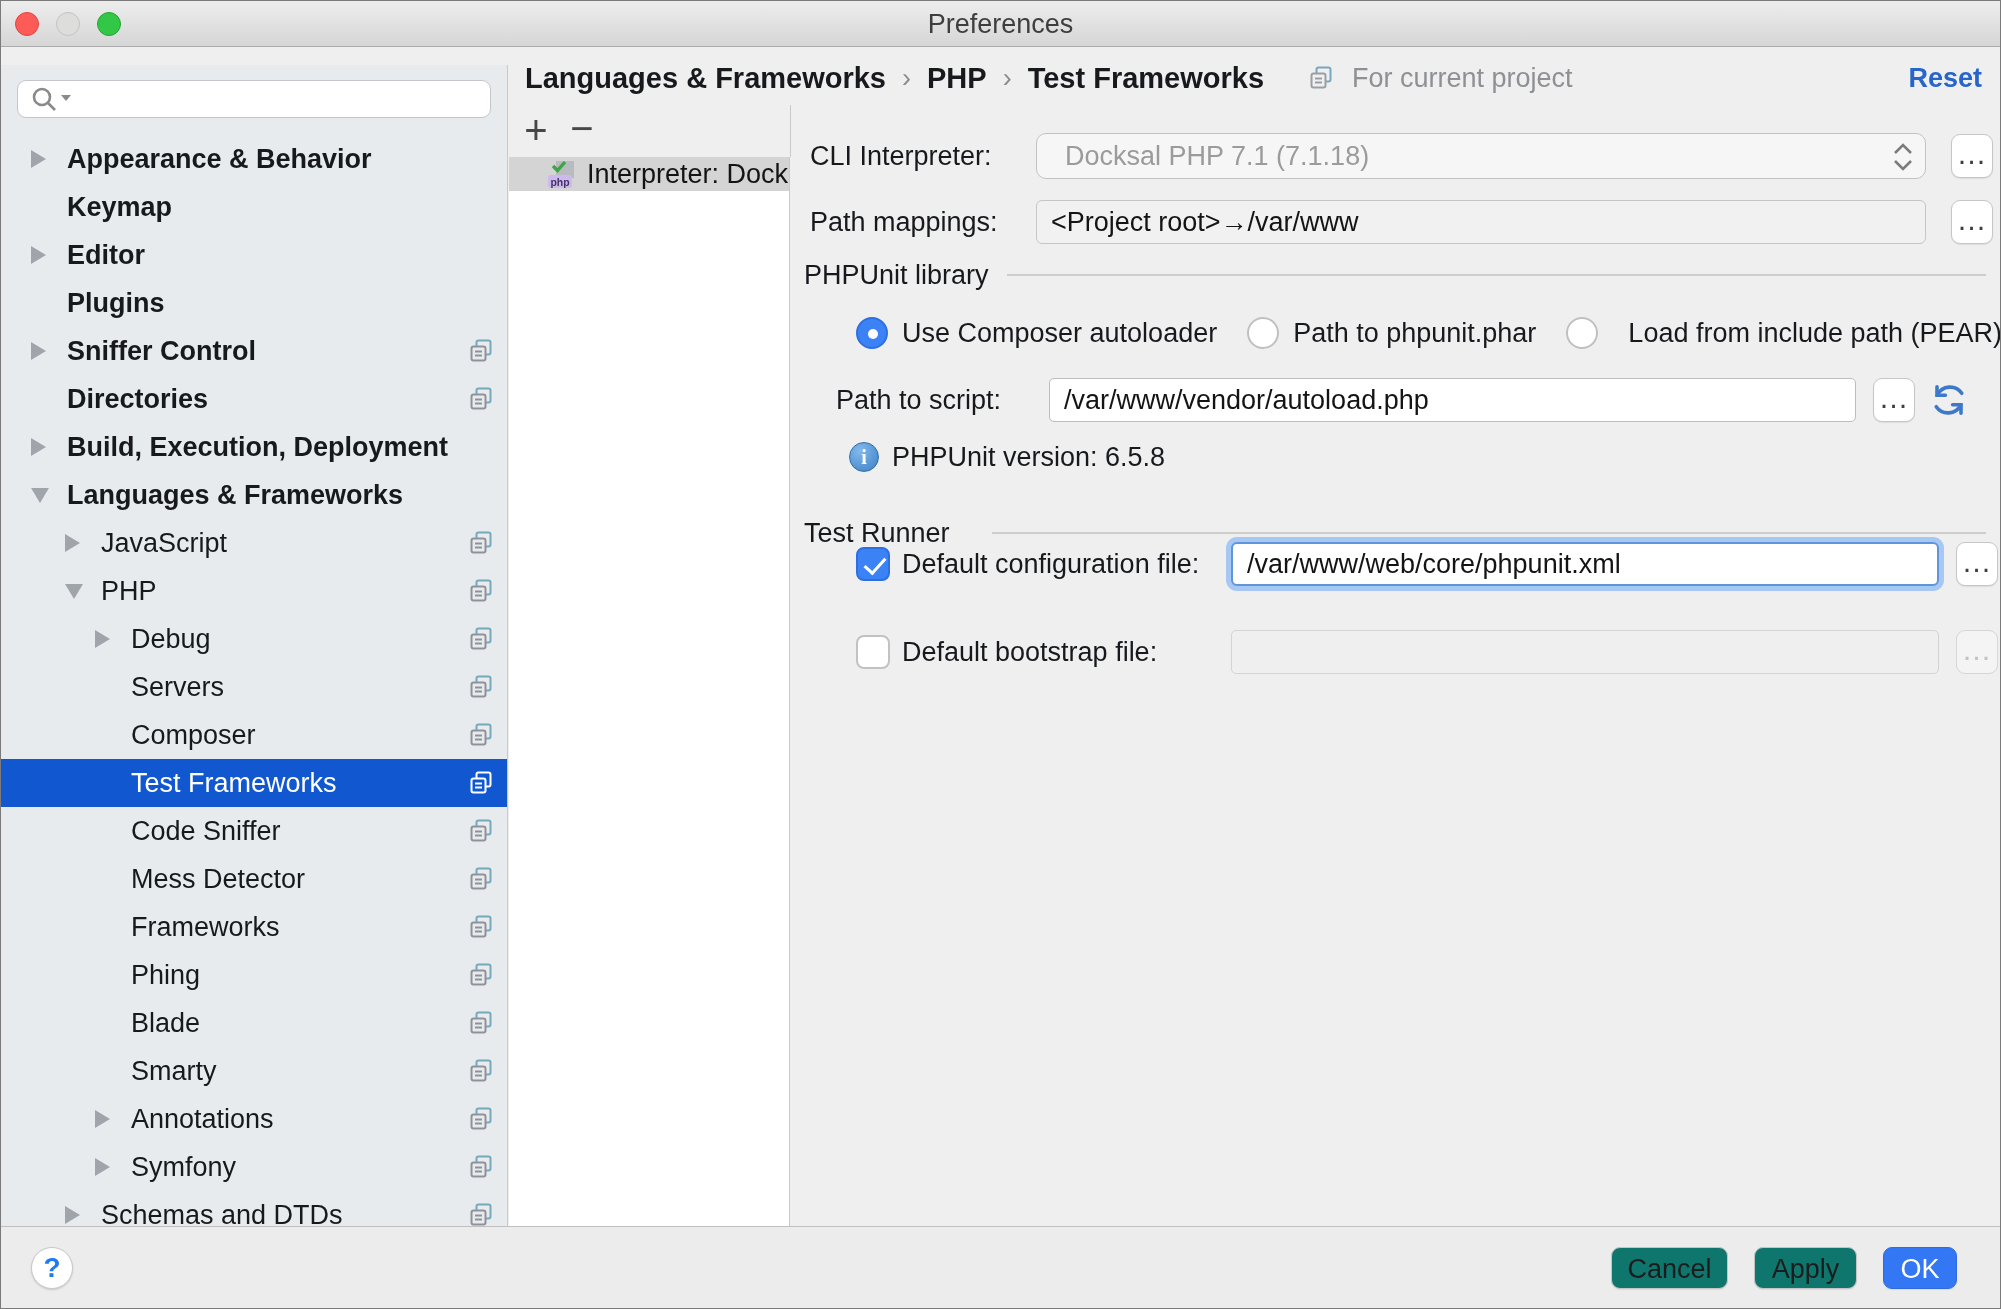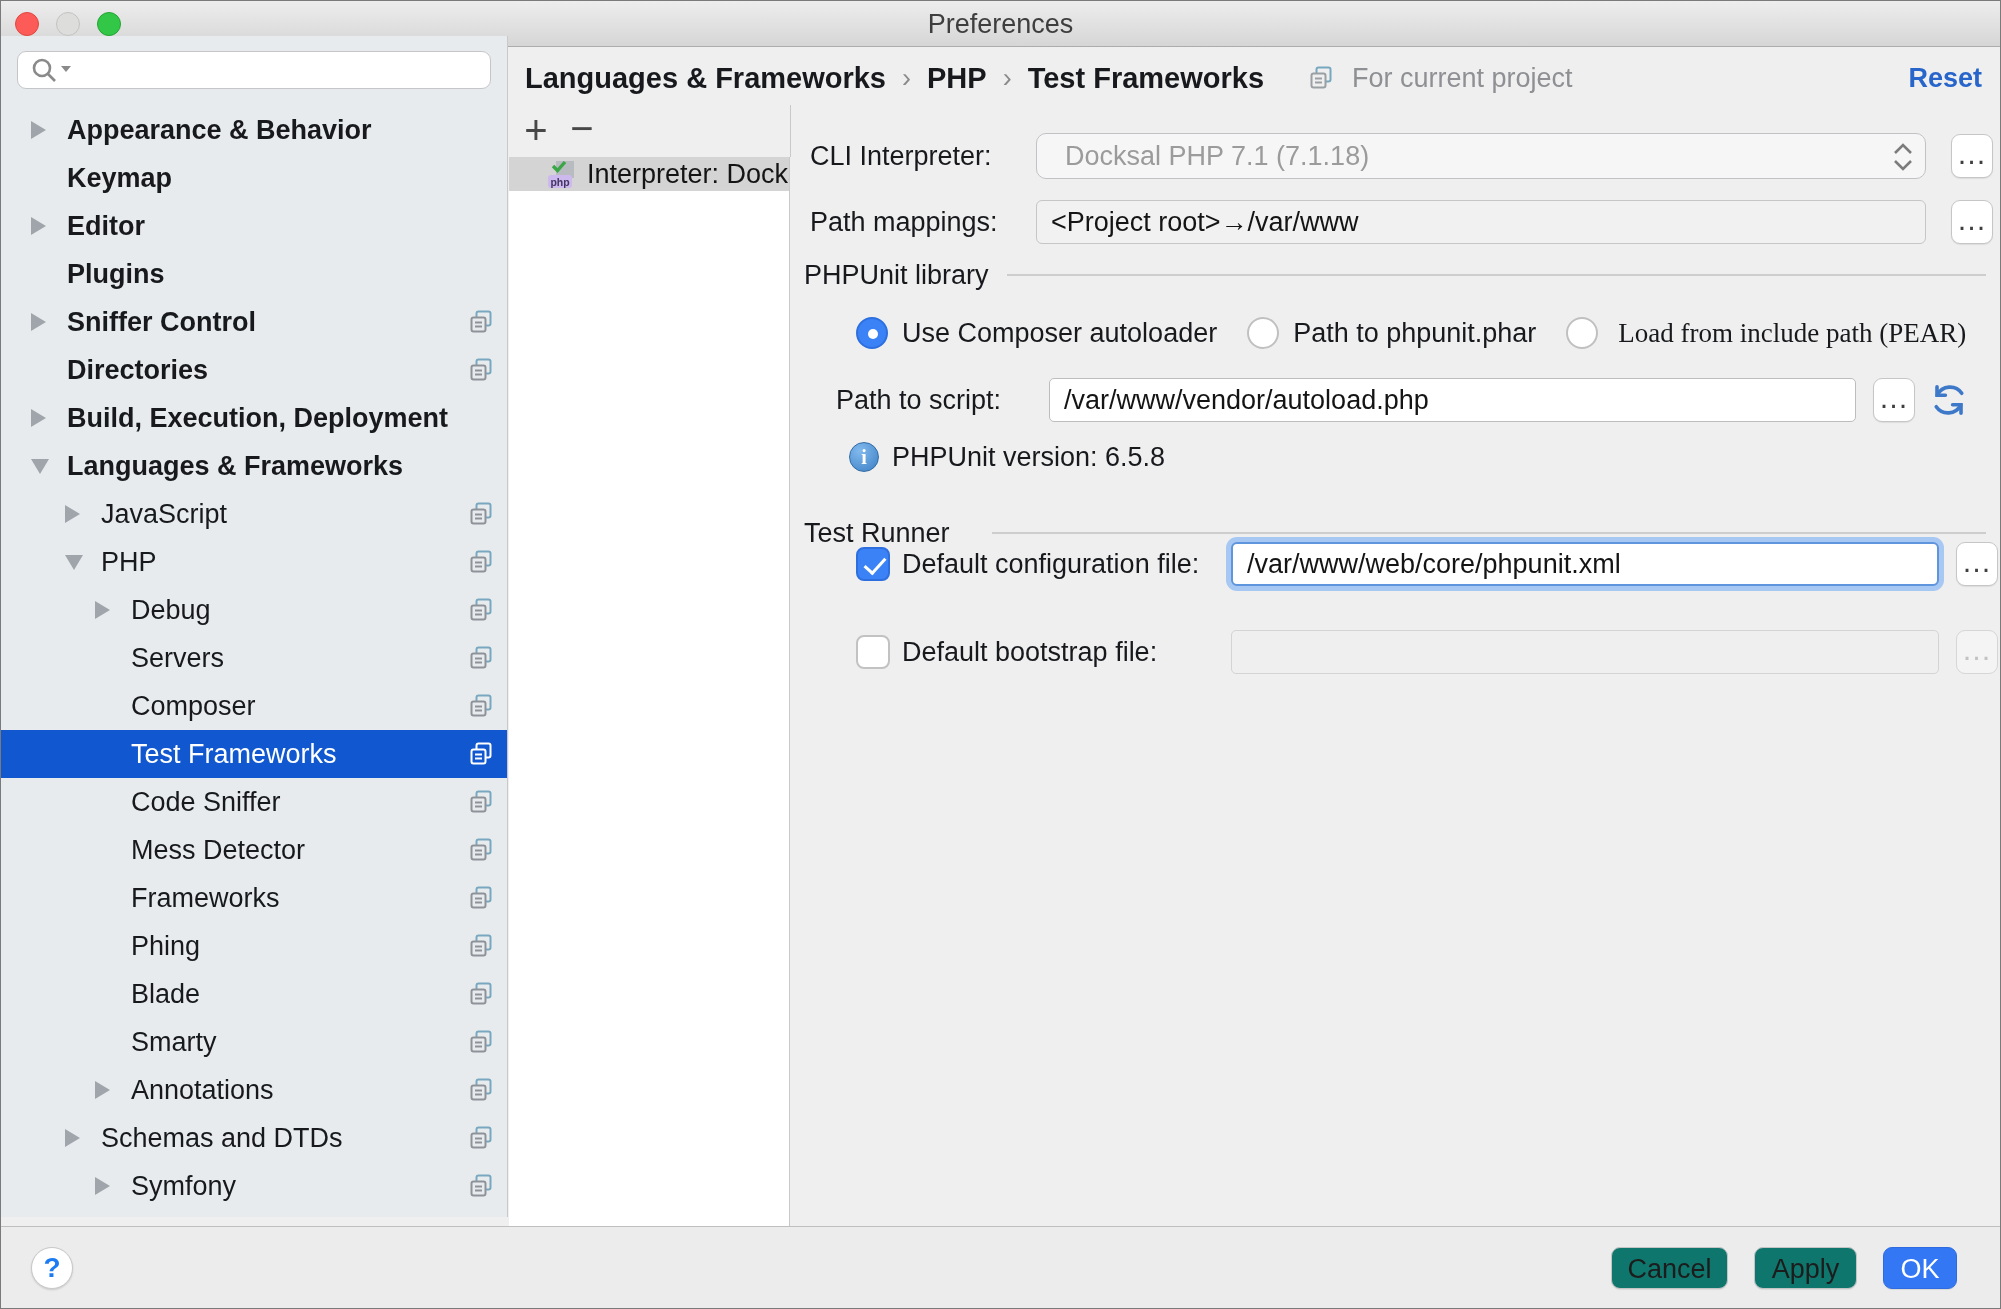--- a/index.html
+++ b/index.html
@@ -13,21 +13,21 @@
   .titlebar{position:absolute;left:0;top:0;width:100%;height:46px;
     background:linear-gradient(#EDEDED,#D6D6D6);border-bottom:1px solid #ACACAC;}
   .title{position:absolute;left:0;right:0;top:0;height:46px;line-height:46px;
     text-align:center;font-size:27px;font-weight:500;color:#3E3E3E;}
   .lights{position:absolute;left:14px;top:11px;display:flex;gap:17px;}
   .light{width:24px;height:24px;border-radius:50%;}
   .light.red{background:#FC5B57;border:1px solid #E2463F;}
   .light.gray{background:#DDDDDC;border:1px solid #C3C3C2;}
   .light.green{background:#33C748;border:1px solid #23A433;}
   
-  .sidebar{position:absolute;left:0;top:35px;width:507px;height:1181px;
+  .sidebar{position:absolute;left:0;top:64px;width:507px;height:1181px;
     background:#E8EBEE;border-right:1px solid #C9C9C9;overflow:hidden;}
   .searchbox{position:absolute;left:16px;top:15px;width:474px;height:38px;
     background:#FFFFFF;border:1px solid #C6C6CA;border-radius:9px;}
   .searchbox input{position:absolute;left:62px;top:1px;width:400px;height:34px;
     border:none;outline:none;font-size:26px;font-family:inherit;background:transparent;}
   .search-glyph{position:absolute;left:13px;top:5px;width:46px;height:28px;}
   .tree{position:absolute;left:0;top:70px;right:0;}
   .tree-row{display:flex;align-items:center;height:48px;font-size:27px;cursor:default;}
   .tree-row.lvl1{padding-left:26px;font-weight:700;}
   .tree-row.lvl2{padding-left:60px;}
@@ -350,39 +350,39 @@
           <span class="tree-label">Annotations</span>
           <span class="pp-icon" style="display: flex; margin-left: auto;">
             <svg class="pp-icon" width="26" height="26" viewBox="0 0 26 26">
               <rect x="8.5" y="2.5" width="14" height="14" rx="2" class="pp-back"></rect>
               <rect x="3.5" y="8.5" width="14" height="14" rx="2" class="pp-front"></rect>
               <line x1="7" y1="13.5" x2="14" y2="13.5" class="pp-line"></line>
               <line x1="7" y1="17.5" x2="14" y2="17.5" class="pp-line"></line>
             </svg>
           </span>
         </div>
+        <div class="tree-row lvl3">
+          <span class="twisty collapsed">
+            <i></i>
+          </span>
+          <span class="tree-label">Symfony</span>
+          <span class="pp-icon" style="display: flex; margin-left: auto;">
+            <svg class="pp-icon" width="26" height="26" viewBox="0 0 26 26">
+              <rect x="8.5" y="2.5" width="14" height="14" rx="2" class="pp-back"></rect>
+              <rect x="3.5" y="8.5" width="14" height="14" rx="2" class="pp-front"></rect>
+              <line x1="7" y1="13.5" x2="14" y2="13.5" class="pp-line"></line>
+              <line x1="7" y1="17.5" x2="14" y2="17.5" class="pp-line"></line>
+            </svg>
+          </span>
+        </div>
         <div class="tree-row lvl2">
           <span class="twisty collapsed">
             <i></i>
           </span>
           <span class="tree-label">Schemas and DTDs</span>
-          <span class="pp-icon" style="display: flex; margin-left: auto;">
-            <svg class="pp-icon" width="26" height="26" viewBox="0 0 26 26">
-              <rect x="8.5" y="2.5" width="14" height="14" rx="2" class="pp-back"></rect>
-              <rect x="3.5" y="8.5" width="14" height="14" rx="2" class="pp-front"></rect>
-              <line x1="7" y1="13.5" x2="14" y2="13.5" class="pp-line"></line>
-              <line x1="7" y1="17.5" x2="14" y2="17.5" class="pp-line"></line>
-            </svg>
-          </span>
-        </div>
-        <div class="tree-row lvl3">
-          <span class="twisty collapsed">
-            <i></i>
-          </span>
-          <span class="tree-label">Symfony</span>
           <span class="pp-icon" style="display: flex; margin-left: auto;">
             <svg class="pp-icon" width="26" height="26" viewBox="0 0 26 26">
               <rect x="8.5" y="2.5" width="14" height="14" rx="2" class="pp-back"></rect>
               <rect x="3.5" y="8.5" width="14" height="14" rx="2" class="pp-front"></rect>
               <line x1="7" y1="13.5" x2="14" y2="13.5" class="pp-line"></line>
               <line x1="7" y1="17.5" x2="14" y2="17.5" class="pp-line"></line>
             </svg>
           </span>
         </div>
       </div>
@@ -447,21 +447,21 @@
       <span class="flabel" style="margin-left:14px;">PHPUnit library</span>
       <span class="line"></span>
     </div>
 
     <div class="frow" style="top:266px;height:40px;">
       <span class="radio on" style="margin-left:66px;"></span>
       <span class="flabel" style="margin-left:14px;">Use Composer autoloader</span>
       <span class="radio" style="margin-left:30px;"></span>
       <span class="flabel" style="margin-left:14px;">Path to phpunit.phar</span>
       <span class="radio" style="margin-left:30px;"></span>
-      <span class="flabel" style="margin-left:20px;font-family:Liberation Serif, serif;">Load from include path (PEAR)</span>
+      <span class="flabel" style="margin-left:30px;">Load from include path (PEAR)</span>
     </div>
 
     <div class="frow" style="top:330px;height:46px;">
       <span class="flabel" style="margin-left:46px;width:213px;">Path to script:</span>
       <input class="tfield" style="width: 807px;" value="/var/www/vendor/autoload.php">
       <div class="more-btn" style="margin-left:17px;">…</div>
       <svg class="refresh-icon" style="margin-left:16px;" viewBox="0 0 24 24" fill="none" stroke="#3E79C9" stroke-width="2.4" stroke-linecap="round">
         <path d="M20.5 7.5 A9.5 9.5 0 0 0 4.2 8.6"></path>
         <path d="M4 3.2 V8.8 H9.6"></path>
         <path d="M3.5 16.5 A9.5 9.5 0 0 0 19.8 15.4"></path>

